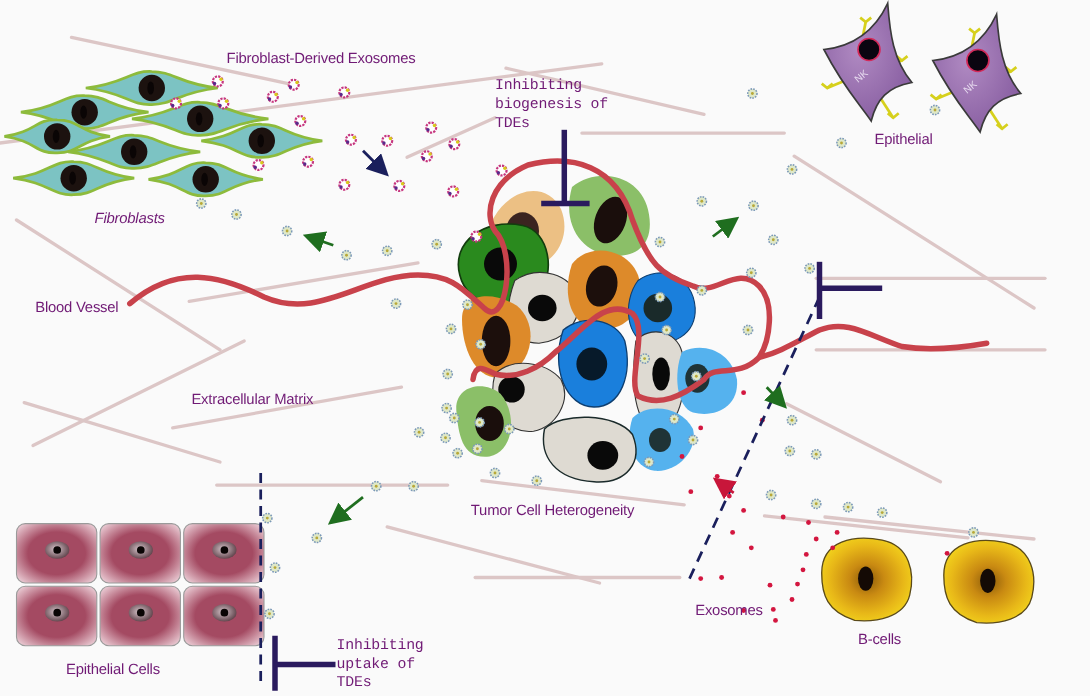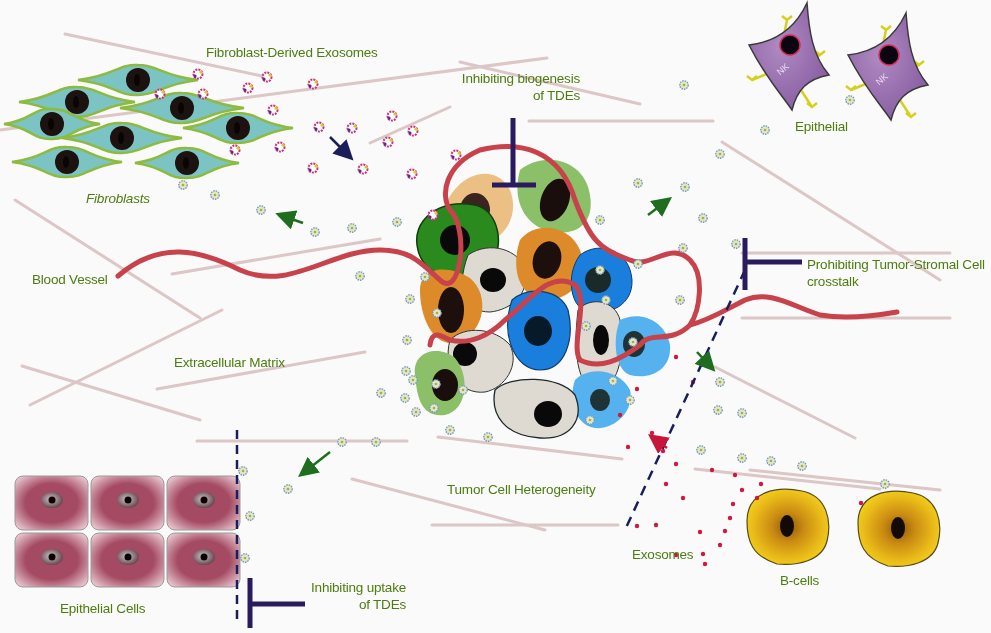--- a/index.html
+++ b/index.html
@@ -1,19 +1,19 @@
 <!DOCTYPE html>
 <html><head>
 <meta charset="utf-8">
 <style>
   html,body{margin:0;padding:0;background:#ffffff;}
   #stage{position:relative;width:991px;height:633px;overflow:hidden;background:#fafafa;font-family:"Liberation Sans","DejaVu Sans",sans-serif;}
   #canvas{position:absolute;left:0;top:0;}
-  .lbl{position:absolute;font-size:13.5px;color:#4d7c0f;white-space:nowrap;letter-spacing:-0.2px;line-height:17px;}
-  .lbl.center{text-align:right;}
+  .lbl{position:absolute;font-size:13.5px;color:#701a75;white-space:nowrap;letter-spacing:-0.2px;line-height:17px;}
+  .lbl.center{text-align:left;font-family:Liberation Mono, monospace;}
   .lbl.wrap{white-space:normal;}
 </style>
 </head>
 <body>
 
 <div id="stage">
   <svg id="canvas" width="991" height="633" viewBox="0 0 991 633">
     <defs>
       <radialGradient id="gEpi" cx="50%" cy="50%" r="65%">
         <stop offset="55%" stop-color="#a44a62"></stop>
@@ -582,20 +582,19 @@
     <line x1="697" y1="352" x2="712" y2="368" stroke="#1f6e1f" stroke-width="2.5" marker-end="url(#mGreen)"></line>
     <line x1="330" y1="452" x2="302" y2="474" stroke="#1f6e1f" stroke-width="2.5" marker-end="url(#mGreen)"></line>
     <line x1="667" y1="448" x2="652" y2="437" stroke="#c8163a" stroke-width="2.5" marker-end="url(#mRed)"></line>
   </svg>
 
   <div class="lbl" style="left:206px;top:44px;">Fibroblast-Derived Exosomes</div>
   <div class="lbl" style="left:86px;top:190px;font-style:italic;">Fibroblasts</div>
   <div class="lbl center wrap" style="left:450px;top:70px;width:130px;">Inhibiting biogenesis of TDEs</div>
   <div class="lbl" style="left:795px;top:118px;">Epithelial</div>
   <div class="lbl" style="left:32px;top:271px;">Blood Vessel</div>
-  <div class="lbl wrap" style="left:807px;top:256px;width:180px;">Prohibiting Tumor-Stromal Cell crosstalk</div>
   <div class="lbl" style="left:174px;top:354px;text-align:right;">Extracellular Matrix</div>
-  <div class="lbl" style="left:447px;top:455px;margin-top:26px;">Tumor Cell Heterogeneity</div>
+  <div class="lbl" style="left:428px;top:455px;">Tumor Cell Heterogeneity</div>
   <div class="lbl" style="left:60px;top:600px;">Epithelial Cells</div>
   <div class="lbl center wrap" style="left:306px;top:579px;width:100px;">Inhibiting uptake of TDEs</div>
   <div class="lbl" style="left:632px;top:546px;">Exosomes</div>
   <div class="lbl" style="left:780px;top:572px;">B-cells</div>
 </div>
 
 </body></html>

